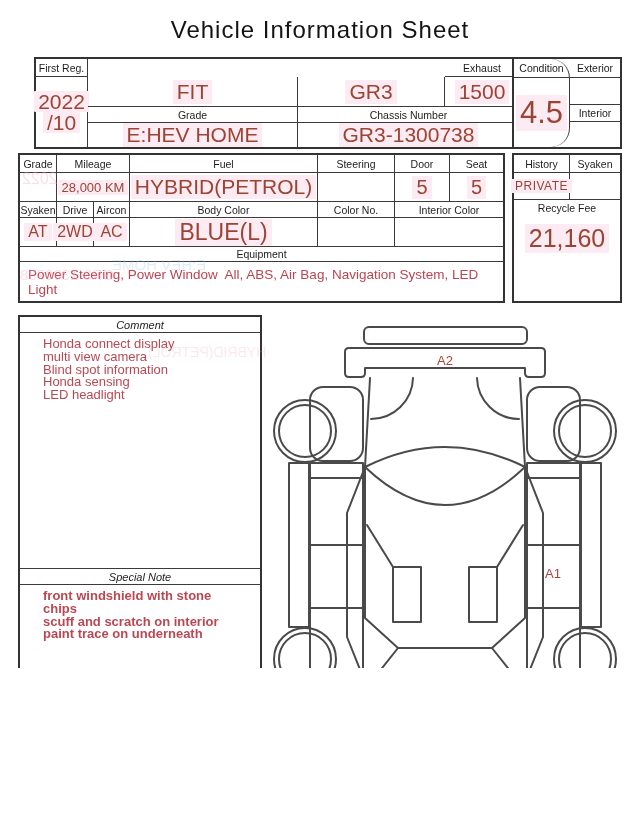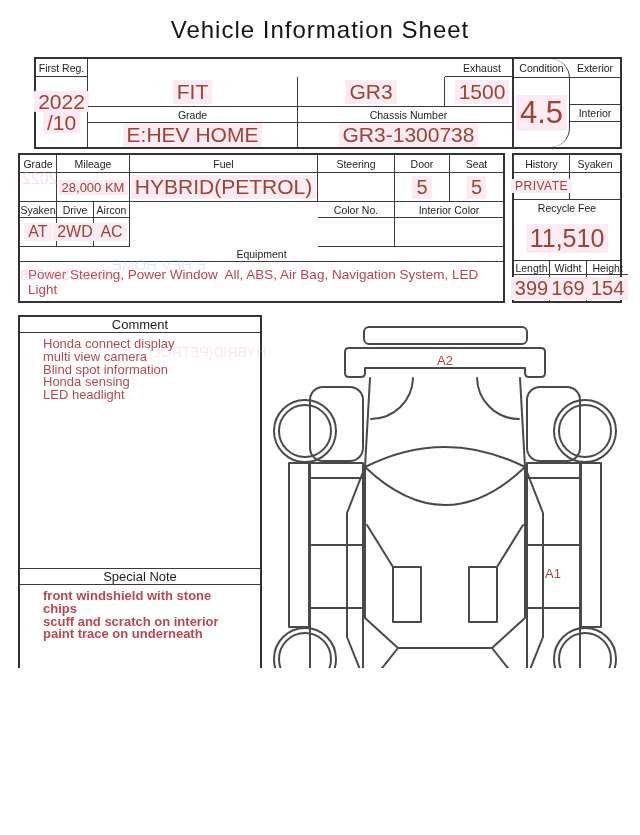--- a/index.html
+++ b/index.html
@@ -34,21 +34,21 @@
   .equipv{color:#bc4450;font-size:13.5px;padding:5px 8px;white-space:pre-wrap;
     align-self:stretch;}
   
   .hist{left:512px;top:153px;width:110px;height:150px;display:flex;flex-direction:column;}
   .hrow{display:flex;}
   .dims{border-top:1px solid #3a3a3a;flex:1;display:grid;
     grid-template-columns:36px 37px 1fr;grid-template-rows:14px 1fr;}
   
   .cbox{left:18px;top:315px;width:244px;height:497px;display:flex;flex-direction:column;}
   .chdr{height:15px;flex:0 0 auto;display:flex;align-items:center;justify-content:center;
-    font-size:13px;color:#1d1d1d;border-bottom:1px solid #3a3a3a;}
+    font-size:11px;color:#1d1d1d;border-bottom:1px solid #3a3a3a;font-style:italic;}
   .cbody{padding:5px 23px;color:#b84953;font-size:13px;line-height:12.8px;}
   .cbody1{height:235px;flex:0 0 auto;box-sizing:border-box;}
   .cbody2{flex:1;font-weight:bold;}
   .cline{margin-bottom:0;}
   
   .disc{position:absolute;top:817px;left:0;width:100%;text-align:center;
     font-size:10.4px;color:#b23c4a;}
   
   .diag{position:absolute;left:270px;top:315px;width:360px;height:500px;}
   .diag text{font-family:"Liberation Sans",sans-serif;font-size:13px;fill:#a8453c;stroke:none;}
@@ -126,31 +126,35 @@
     <div class="vl br bb" style="grid-area:2/6">
         <span class="pk v20">5</span>
       </div>
     <div class="vl bb" style="grid-area:2/7">
         <span class="pk v20">5</span>
       </div>
 
     <div class="hd br bb" style="grid-area:3/1">Syaken</div>
     <div class="hd br bb" style="grid-area:3/2">Drive</div>
     <div class="hd br bb" style="grid-area:3/3">Aircon</div>
+    <div class="hd br bb" style="grid-area:3/4">Body Color</div>
     <div class="hd br bb" style="grid-area:3/5">Color No.</div>
     <div class="hd bb" style="grid-area:3/6/4/8">Interior Color</div>
 
     <div class="vl br bb" style="grid-area:4/1">
         <span class="pk v16">AT</span>
       </div>
     <div class="vl br bb" style="grid-area:4/2">
         <span class="pk v16">2WD</span>
       </div>
     <div class="vl br bb" style="grid-area:4/3">
         <span class="pk v16">AC</span>
+      </div>
+    <div class="vl br bb" style="grid-area:4/4">
+        <span class="pk v23">BLUE(L)</span>
       </div>
     <div class="vl br bb" style="grid-area:4/5"></div>
     <div class="vl bb" style="grid-area:4/6/5/8"></div>
 
     <div class="hd bb" style="grid-area:5/1/6/8">Equipment</div>
     <div class="equipv" style="grid-area:6/1/7/8">Power Steering, Power Window  All, ABS, Air Bag, Navigation System, LED Light</div>
   </div>
 
   <div class="box hist">
     <div class="hrow" style="height:18px;flex:0 0 auto">
@@ -158,36 +162,22 @@
       <div class="hd bb" style="flex:1">Syaken</div>
     </div>
     <div class="hrow" style="height:27px;flex:0 0 auto">
       <div class="vl br bb" style="width:55px">
           <span class="pk v12">PRIVATE</span>
         </div>
       <div class="vl bb" style="flex:1"></div>
     </div>
     <div class="hd" style="height:16px;flex:0 0 auto">Recycle Fee</div>
     <div class="vl" style="height:44px;flex:0 0 auto">
-        <span class="pk v25">11,510</span>
-      </div>
-    <div class="dims">
-      <div class="hd br bb" style="grid-area:1/1">Length</div>
-      <div class="hd br bb" style="grid-area:1/2">Widht</div>
-      <div class="hd bb" style="grid-area:1/3">Height</div>
-      <div class="vl br" style="grid-area:2/1">
-          <span class="pk v20">399</span>
-        </div>
-      <div class="vl br" style="grid-area:2/2">
-          <span class="pk v20">169</span>
-        </div>
-      <div class="vl" style="grid-area:2/3">
-          <span class="pk v20">154</span>
-        </div>
-    </div>
+        <span class="pk v25">21,160</span>
+      </div>
   </div>
 
   <div class="box cbox">
     <div class="chdr">Comment</div>
     <div class="cbody cbody1">
       <div class="cline">Honda connect display</div>
       <div class="cline">multi view camera</div>
       <div class="cline">Blind spot information</div>
       <div class="cline">Honda sensing</div>
       <div class="cline">LED headlight</div>

